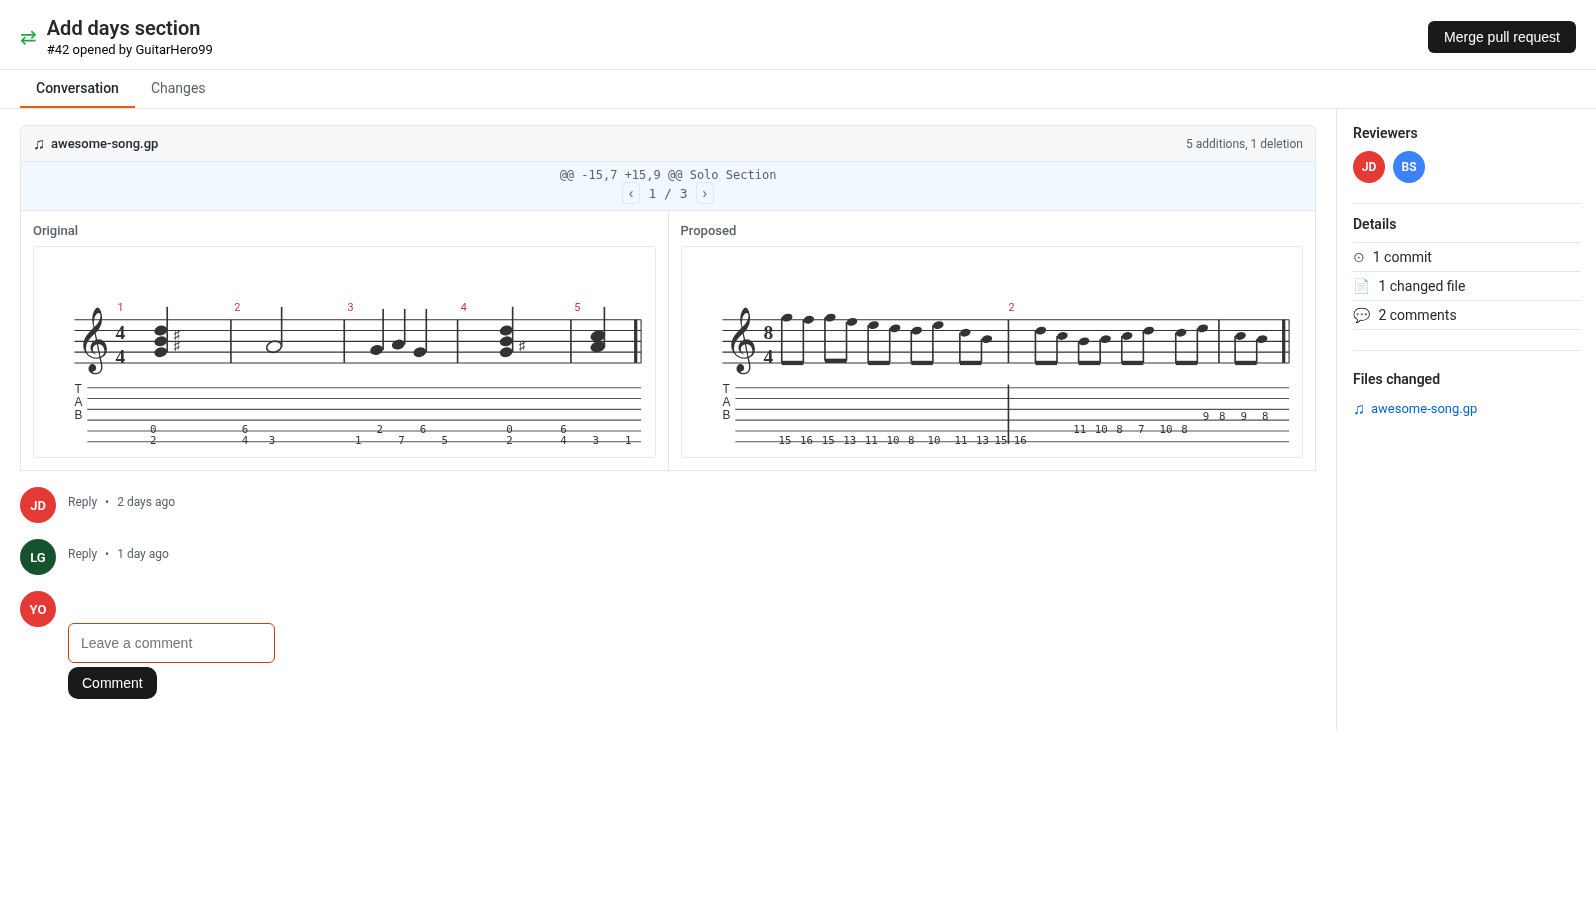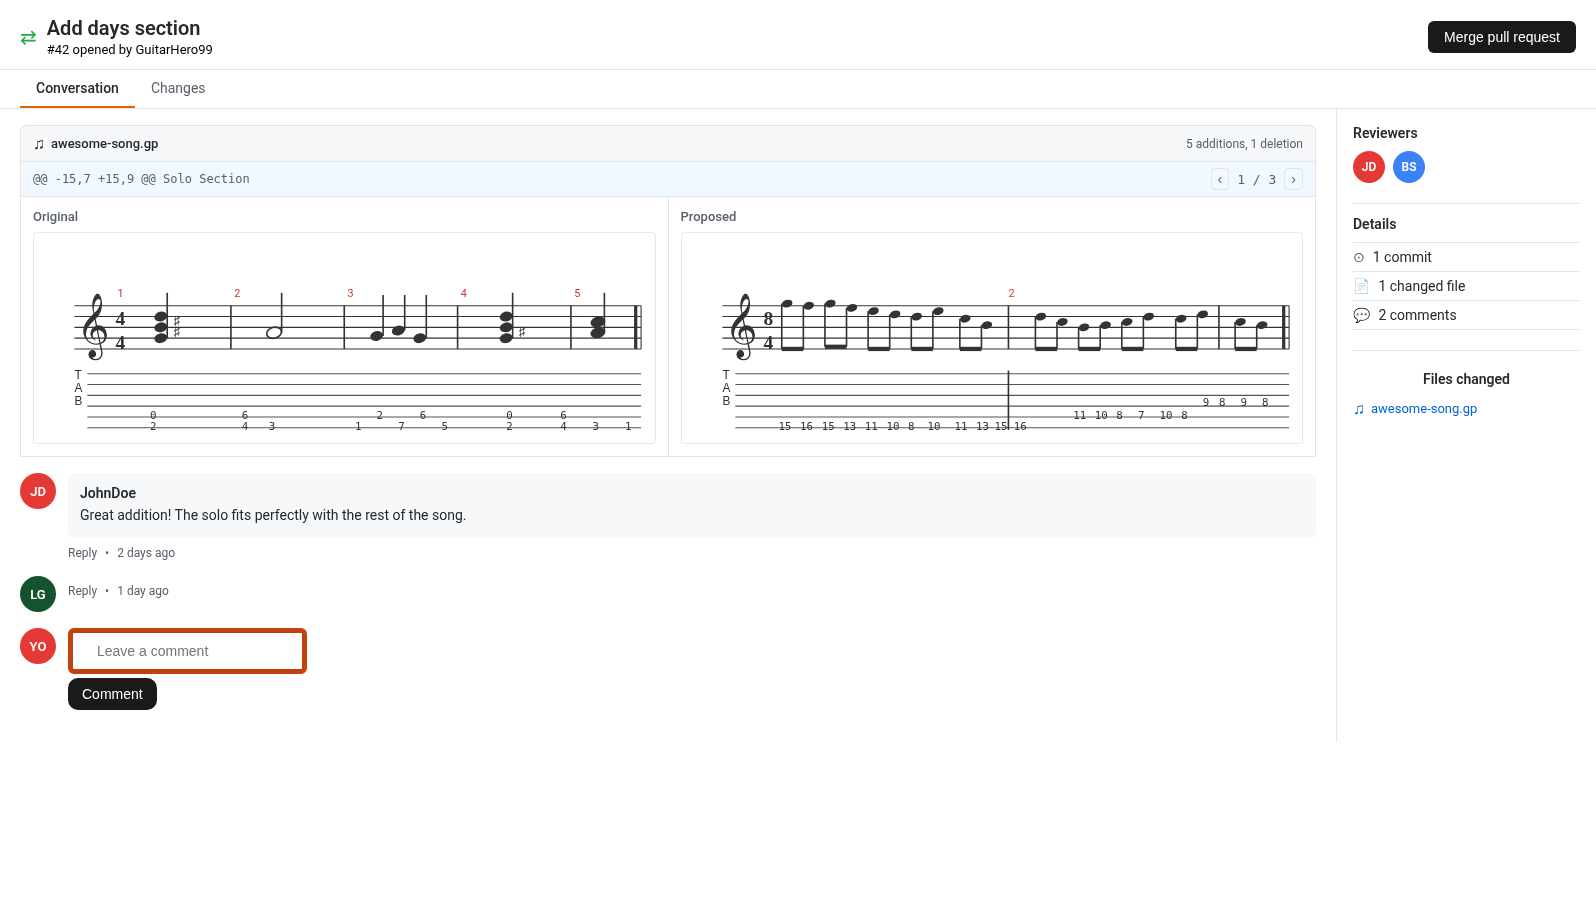--- a/index.html
+++ b/index.html
@@ -17,21 +17,21 @@
     .tab.active { border-bottom-color: #f66; color: #24292e; font-weight: 500; border-bottom-color: #e36209; }
 
     .main-layout { display: flex; }
     .content { flex: 1; padding: 16px 20px; min-width: 0; }
     .sidebar { width: 260px; border-left: 1px solid #e1e4e8; padding: 16px; flex-shrink: 0; }
 
     .file-header { display: flex; align-items: center; justify-content: space-between; padding: 8px 12px; background: #f6f8fa; border: 1px solid #e1e4e8; border-radius: 6px 6px 0 0; }
     .file-name { display: flex; align-items: center; gap: 6px; font-size: 13px; font-weight: 500; }
     .file-stats { font-size: 12px; color: #586069; }
 
-    .diff-header { display: flex; align-items: center; justify-content: space-between; padding: 6px 12px; background: #f1f8ff; border: 1px solid #e1e4e8; border-top: none; font-size: 12px; color: #586069; font-family: monospace; }
+    .diff-header { display: flex; align-items: center; justify-content: center; padding: 6px 12px; background: #f1f8ff; border: 1px solid #e1e4e8; border-top: none; font-size: 12px; color: #586069; font-family: monospace; flex-direction: column; }
     .diff-nav { display: flex; align-items: center; gap: 8px; }
     .nav-btn { background: none; border: 1px solid #e1e4e8; border-radius: 4px; cursor: pointer; padding: 2px 6px; font-size: 14px; color: #586069; }
     .page-info { font-size: 13px; }
 
     .diff-panels { display: flex; border: 1px solid #e1e4e8; border-top: none; }
     .diff-panel { flex: 1; padding: 12px; min-height: 200px; overflow: hidden; }
     .diff-panel:first-child { border-right: 1px solid #e1e4e8; }
     .panel-label { font-size: 13px; font-weight: 500; color: #586069; margin-bottom: 8px; }
 
     .music-notation { background: #fff; border: 1px solid #e8e8e8; border-radius: 4px; padding: 8px; min-height: 160px; display: flex; align-items: center; justify-content: center; }
@@ -41,35 +41,35 @@
     .comment-thread { display: flex; gap: 12px; margin-bottom: 16px; }
     .avatar { width: 36px; height: 36px; border-radius: 50%; display: flex; align-items: center; justify-content: center; font-size: 13px; font-weight: 600; color: #fff; flex-shrink: 0; }
     .avatar-jd { background: #e53935; }
     .avatar-lg { background: #14532d; }
     .avatar-yo { background: #e53935; }
     .comment-body { flex: 1; background: #f6f8fa; border-radius: 6px; padding: 12px; }
     .comment-author { font-weight: 600; font-size: 14px; margin-bottom: 4px; }
     .comment-text { font-size: 14px; color: #24292e; line-height: 1.5; }
     .comment-actions { margin-top: 8px; font-size: 12px; color: #586069; display: flex; gap: 8px; }
     .reply-link { color: #586069; cursor: pointer; text-decoration: none; }
-    .comment-input { flex: 1; border: 5px solid #c2410c; border-radius: 6px; padding: 10px 24px; font-size: 14px; color: #6a737d; resize: vertical; min-height: 40px; }
+    .comment-input { flex: 1; border: 1px solid #c2410c; border-radius: 6px; padding: 10px 12px; font-size: 14px; color: #6a737d; resize: vertical; min-height: 40px; margin-top: 32px; }
     .comment-btn { background: #1a1a1a; color: #fff; border: none; padding: 8px 14px; border-radius: 10px; font-size: 14px; font-weight: 500; cursor: pointer; margin-top: 4px; }
 
     .sidebar-section { margin-bottom: 20px; }
     .sidebar-title { font-size: 14px; font-weight: 600; margin-bottom: 10px; }
     .reviewers-row { display: flex; gap: 8px; }
     .reviewer-avatar { width: 32px; height: 32px; border-radius: 50%; display: flex; align-items: center; justify-content: center; font-size: 12px; font-weight: 600; color: #fff; }
     .reviewer-jd { background: #e53935; }
     .reviewer-bs { background: #3b82f6; }
 
     .detail-item { display: flex; align-items: center; gap: 8px; padding: 6px 0; font-size: 14px; color: #24292e; border-top: 1px solid #e1e4e8; }
     .detail-item:last-child { border-bottom: 1px solid #e1e4e8; }
     .detail-icon { color: #586069; font-size: 14px; }
 
-    .files-changed-section { margin-top: 20px; text-align: center; }
+    .files-changed-section { margin-top: 20px; }
     .files-changed-title { font-size: 14px; font-weight: 600; margin-bottom: 8px; }
     .file-item { display: flex; align-items: center; gap: 6px; font-size: 13px; color: #0366d6; cursor: pointer; padding: 4px 0; }
 
     .music-note-icon { font-size: 16px; }
 
     .separator { border: none; border-top: 1px solid #e1e4e8; margin: 12px 0; }
   </style>
 </head>
 <body>
 
@@ -325,24 +325,20 @@
       </div>
     </div>
 
     <div class="comments-section">
 
       <div class="comment-thread">
         <div class="avatar avatar-jd">
           <span>JD</span>
         </div>
         <div style="flex:1">
-          <div class="comment-body">
-            <div class="comment-author">JohnDoe</div>
-            <div class="comment-text">Great addition! The solo fits perfectly with the rest of the song.</div>
-          </div>
           <div class="comment-actions">
             <a class="reply-link">Reply</a>
             <span>•</span>
             <span>2 days ago</span>
           </div>
         </div>
       </div>
 
       <div class="comment-thread">
         <div class="avatar avatar-lg">

